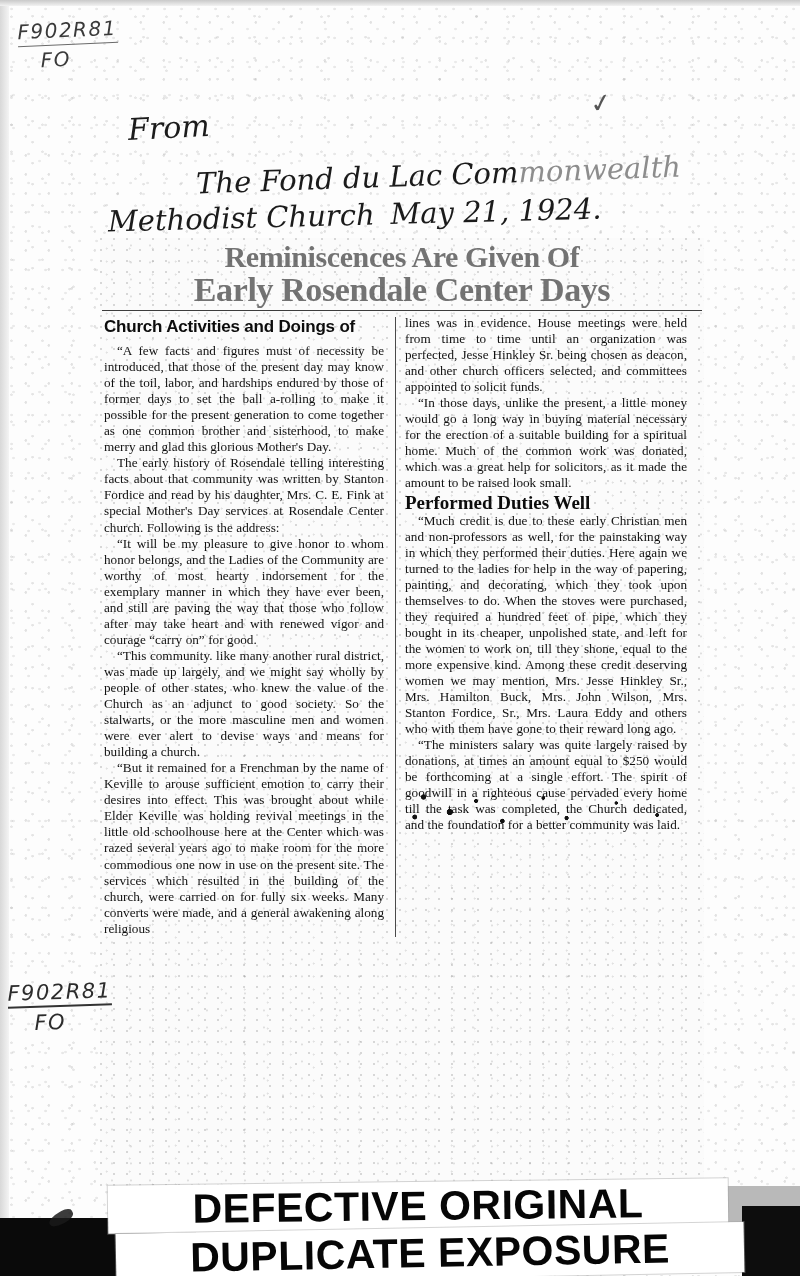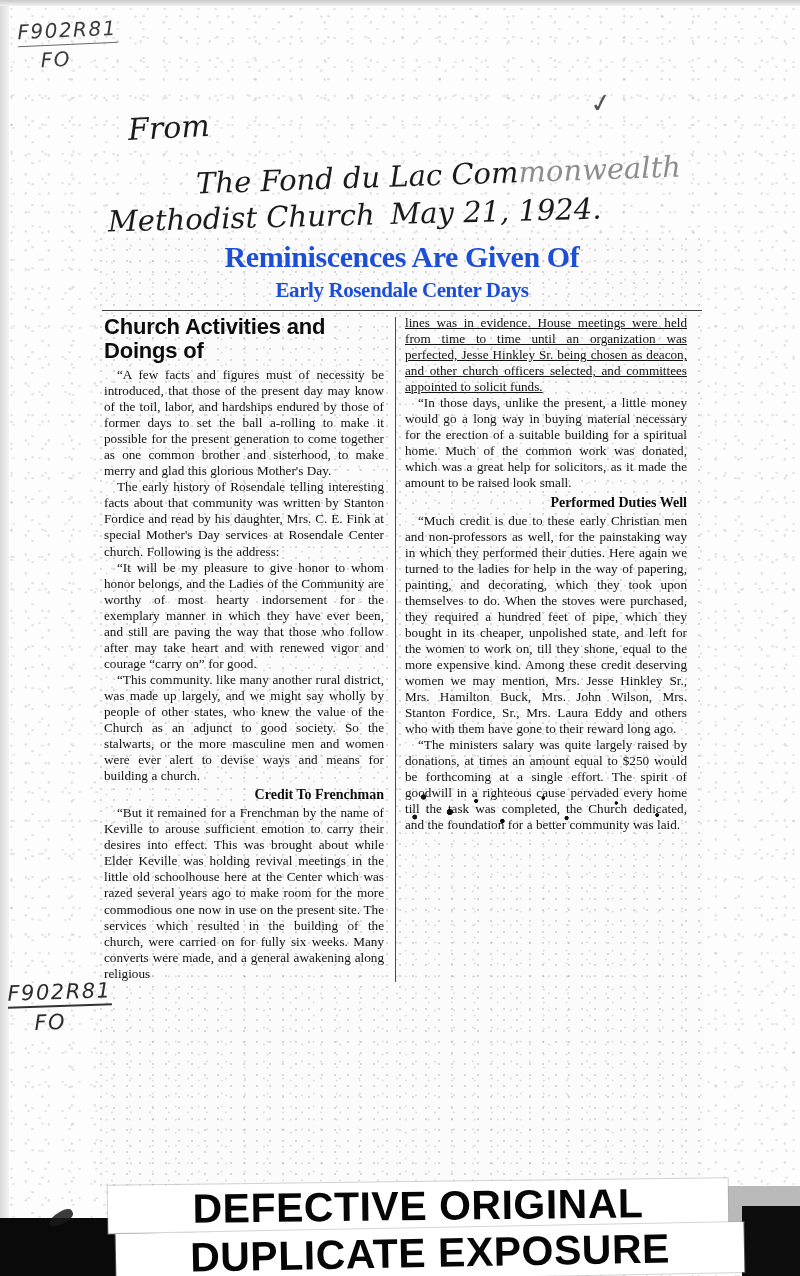--- a/index.html
+++ b/index.html
@@ -151,31 +151,31 @@
     background-size: 13px 11px, 19px 17px, 23px 13px;
     opacity: .65;
   }
 
   
   #headline {
     position: relative;
     text-align: center;
     font-family: "Liberation Serif", serif;
     font-weight: bold;
-    color: #1d4ed8;
+    color: #737373;
     padding: 2px 4px 0 4px;
   }
   #headline .hl-line1 {
     font-size: 30px;
     line-height: 33px;
     letter-spacing: -.4px;
     white-space: nowrap;
   }
   #headline .hl-line2 {
-    font-size: 21px;
+    font-size: 34px;
     line-height: 34px;
     letter-spacing: -.4px;
     white-space: nowrap;
   }
   #headline-rule {
     position: relative;
     height: 1px;
     background: #3d3d3d;
     margin: 3px 2px 0 2px;
   }
@@ -203,46 +203,46 @@
     font-family: "Liberation Sans", sans-serif;
     font-weight: bold;
     font-size: 17.5px;
     line-height: 23px;
     text-align: center;
     color: #0c0c0c;
     margin: 0 0 4px 0;
     letter-spacing: -.2px;
   }
   .subhead.left-deck {
-    font-size: 22px;
+    font-size: 17px;
     line-height: 24px;
     text-align: left;
   }
   .section-head {
     font-family: "Liberation Serif", serif;
     font-weight: bold;
-    font-size: 14px;
+    font-size: 19px;
     line-height: 18px;
-    text-align: right;
+    text-align: left;
     color: #0c0c0c;
     margin: 2px 0 1px 0;
   }
   p.body {
     font-family: "Liberation Serif", serif;
     font-size: 13.2px;
     line-height: 16.05px;
     text-align: justify;
     color: #101010;
     margin: 0;
     text-indent: 13px;
     word-spacing: .2px;
     -webkit-hyphens: none;
     hyphens: none;
   }
-  p.body.cont { text-indent: 0; text-decoration: underline; }
+  p.body.cont { text-indent: 0; }
 
   
   #ink-damage {
     position: absolute;
     left: 306px;
     top: 548px;
     width: 292px;
     height: 50px;
     pointer-events: none;
     z-index: 3;
@@ -338,21 +338,20 @@
       <div class="column" id="col-left">
         <div class="subhead left-deck">
           <div>Church Activities and Doings of</div>
         </div>
 
         <p class="body">“A few facts and figures must of necessity be introduced, that those of the present day may know of the toil, labor, and hardships endured by those of former days to set the ball a-rolling to make it possible for the present generation to come together as one common brother and sisterhood, to make merry and glad this glorious Mother's Day.</p>
         <p class="body">The early history of Rosendale telling interesting facts about that community was written by Stanton Fordice and read by his daughter, Mrs. C. E. Fink at special Mother's Day services at Rosendale Center church. Following is the address:</p>
         <p class="body">“It will be my pleasure to give honor to whom honor belongs, and the Ladies of the Community are worthy of most hearty indorsement for the exemplary manner in which they have ever been, and still are paving the way that those who follow after may take heart and with renewed vigor and courage “carry on” for good.</p>
         <p class="body">“This community. like many another rural district, was made up largely, and we might say wholly by people of other states, who knew the value of the Church as an adjunct to good society. So the stalwarts, or the more masculine men and women were ever alert to devise ways and means for building a church.</p>
 
-        <div class="section-head">Credit To Frenchman</div>
 
         <p class="body">“But it remained for a Frenchman by the name of Keville to arouse sufficient emotion to carry their desires into effect. This was brought about while Elder Keville was holding revival meetings in the little old schoolhouse here at the Center which was razed several years ago to make room for the more commodious one now in use on the present site. The services which resulted in the building of the church, were carried on for fully six weeks. Many converts were made, and a general awakening along religious</p>
       </div>
 
       <div id="col-divider"></div>
 
       <div class="column" id="col-right">
         <p class="body cont">lines was in evidence. House meetings were held from time to time until an organization was perfected, Jesse Hinkley Sr. being chosen as deacon, and other church officers selected, and committees appointed to solicit funds.</p>
         <p class="body">“In those days, unlike the present, a little money would go a long way in buying material necessary for the erection of a suitable building for a spiritual home. Much of the common work was donated, which was a great help for solicitors, as it made the amount to be raised look small.</p>
 

